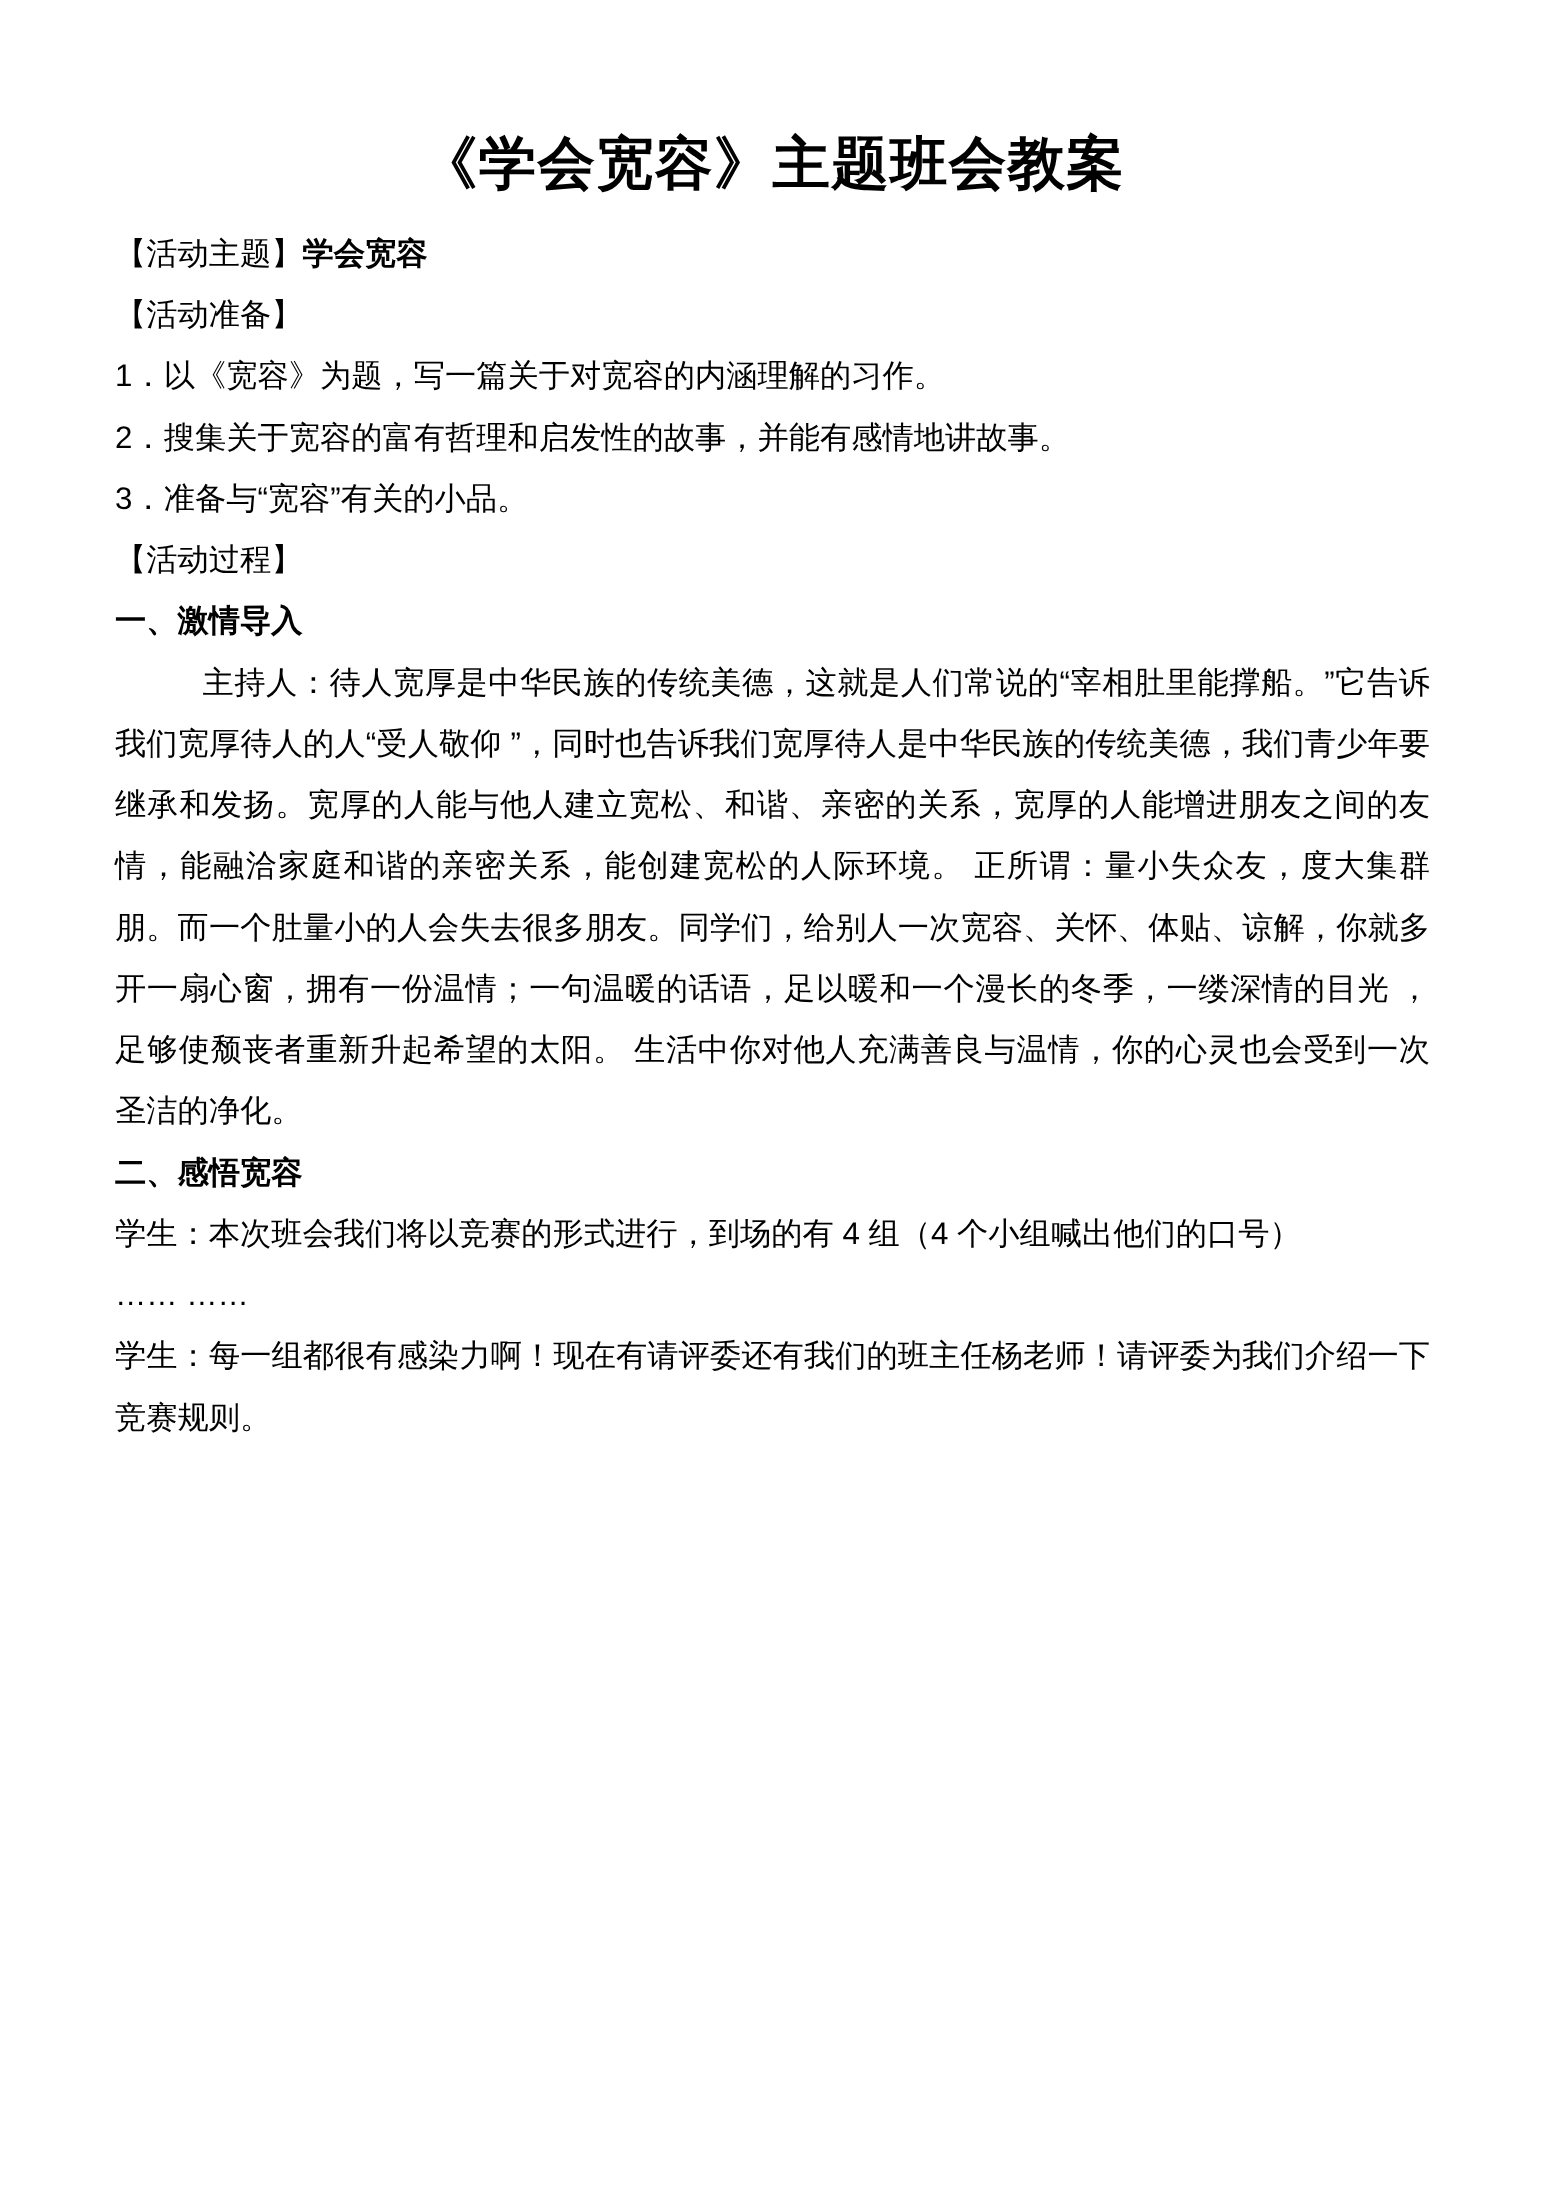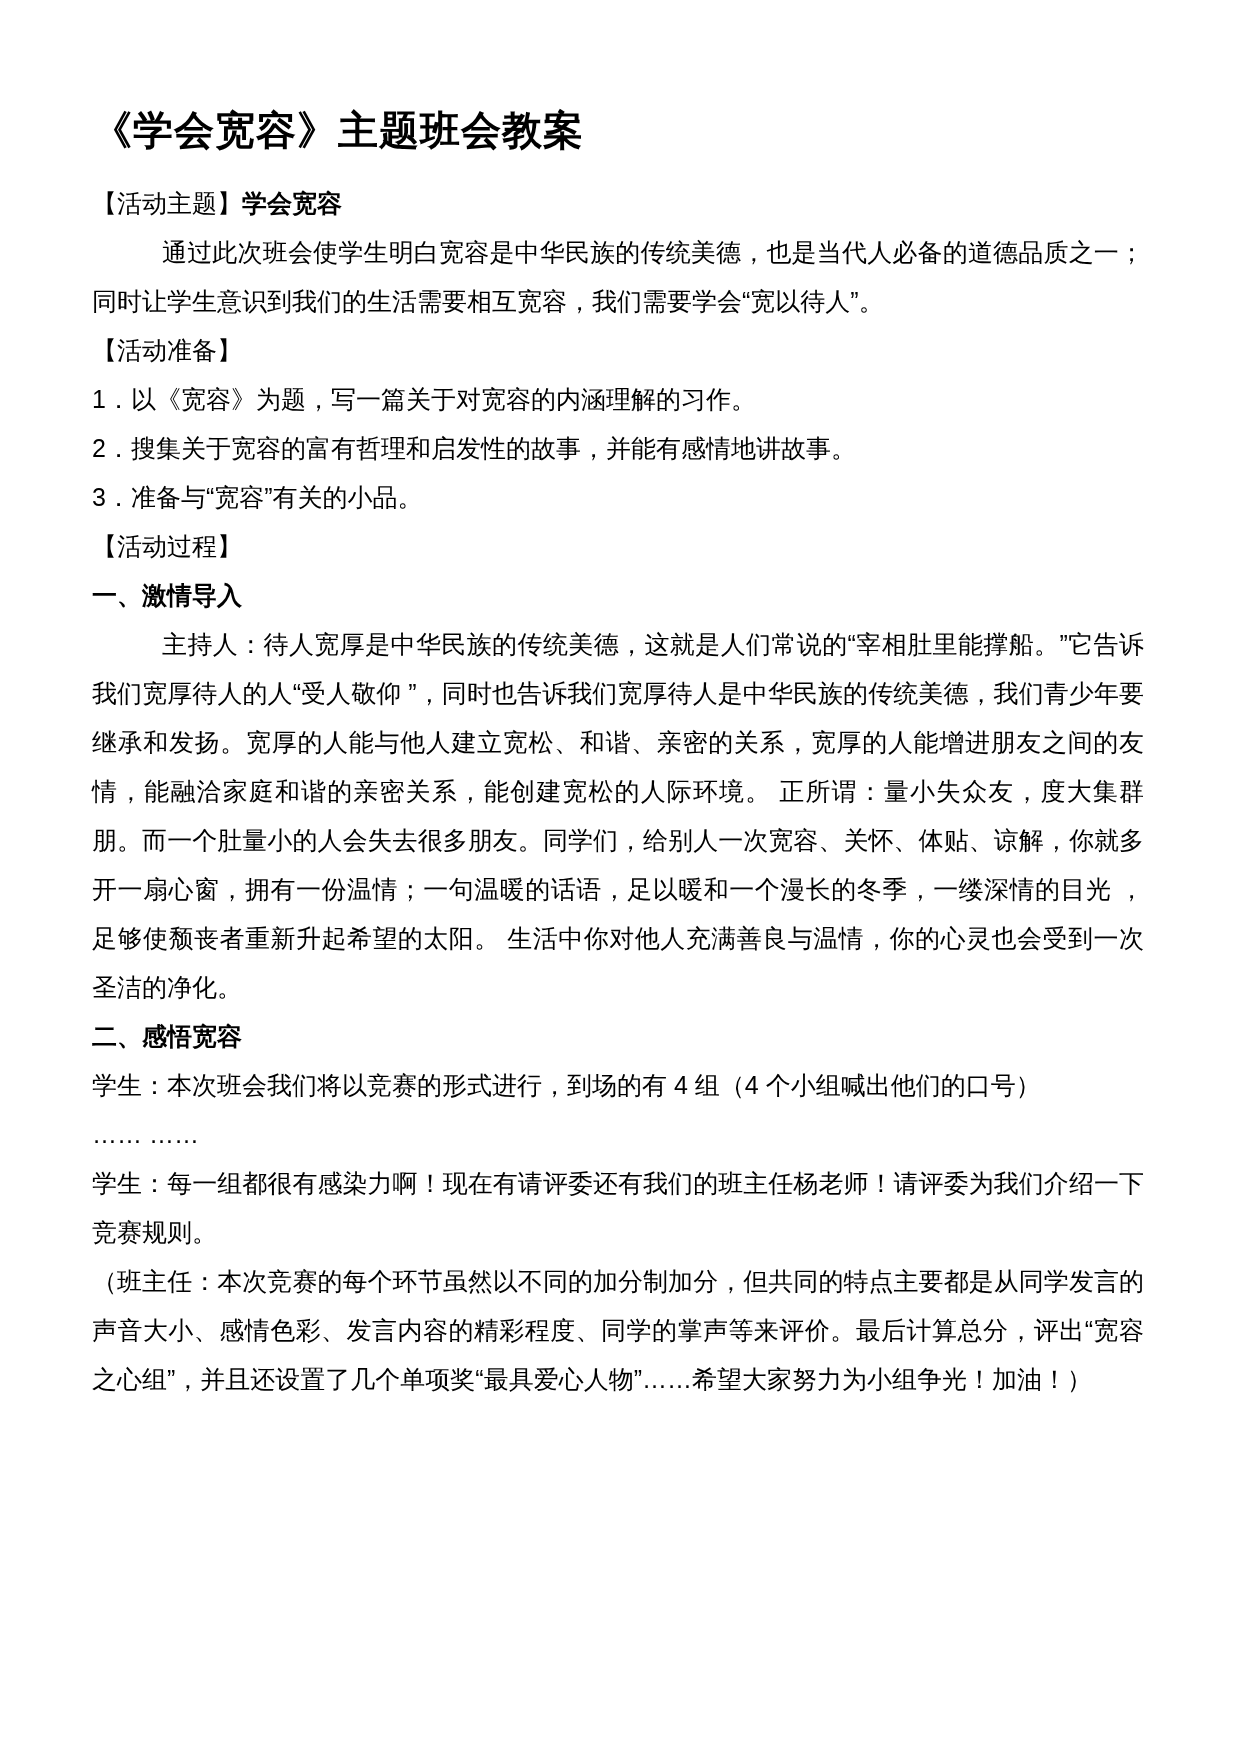--- a/index.html
+++ b/index.html
@@ -17,23 +17,24 @@
     padding: 102px 96px 0 92px;
     color: #000000;
     font-family: "Liberation Sans", "DejaVu Sans", sans-serif;
     font-size: 25px;
     line-height: 49px;
     text-align: justify;
     overflow: hidden;
   }
   .doc-title {
     margin: 0 0 21px 0;
-    font-size: 40px;
+    font-size: 46px;
     font-weight: bold;
     line-height: 56px;
+    text-align: center;
     letter-spacing: 1px;
   }
   .page p {
     margin: 0;
     padding: 0;
   }
   .indent {
     text-indent: 70px;
   }
   .indent-sm {
@@ -46,21 +47,20 @@
 </head>
 <body>
 
 <div class="page">
 
   <h1 class="doc-title">《学会宽容》主题班会教案</h1>
 
   <p><span>【活动主题】</span><b>学会宽容</b></p>
 
 
-  <p class="indent">通过此次班会使学生明白宽容是中华民族的传统美德，也是当代人必备的道德品质之一；同时让学生意识到我们的生活需要相互宽容，我们需要学会“宽以待人”。</p>
 
   <p>【活动准备】</p>
 
   <p>1．以《宽容》为题，写一篇关于对宽容的内涵理解的习作。</p>
 
   <p>2．搜集关于宽容的富有哲理和启发性的故事，并能有感情地讲故事。</p>
 
   <p>3．准备与“宽容”有关的小品。</p>
 
   <p>【活动过程】</p>
@@ -71,16 +71,15 @@
 
   <p class="bold">二、感悟宽容</p>
 
 
   <p>学生：本次班会我们将以竞赛的形式进行，到场的有 4 组（4 个小组喊出他们的口号）</p>
 
   <p>…… ……</p>
 
   <p>学生：每一组都很有感染力啊！现在有请评委还有我们的班主任杨老师！请评委为我们介绍一下竞赛规则。</p>
 
-  <p>（班主任：本次竞赛的每个环节虽然以不同的加分制加分，但共同的特点主要都是从同学发言的声音大小、感情色彩、发言内容的精彩程度、同学的掌声等来评价。最后计算总分，评出“宽容之心组”，并且还设置了几个单项奖“最具爱心人物”……希望大家努力为小组争光！加油！）</p>
 
 
 </div>
 
 </body></html>

